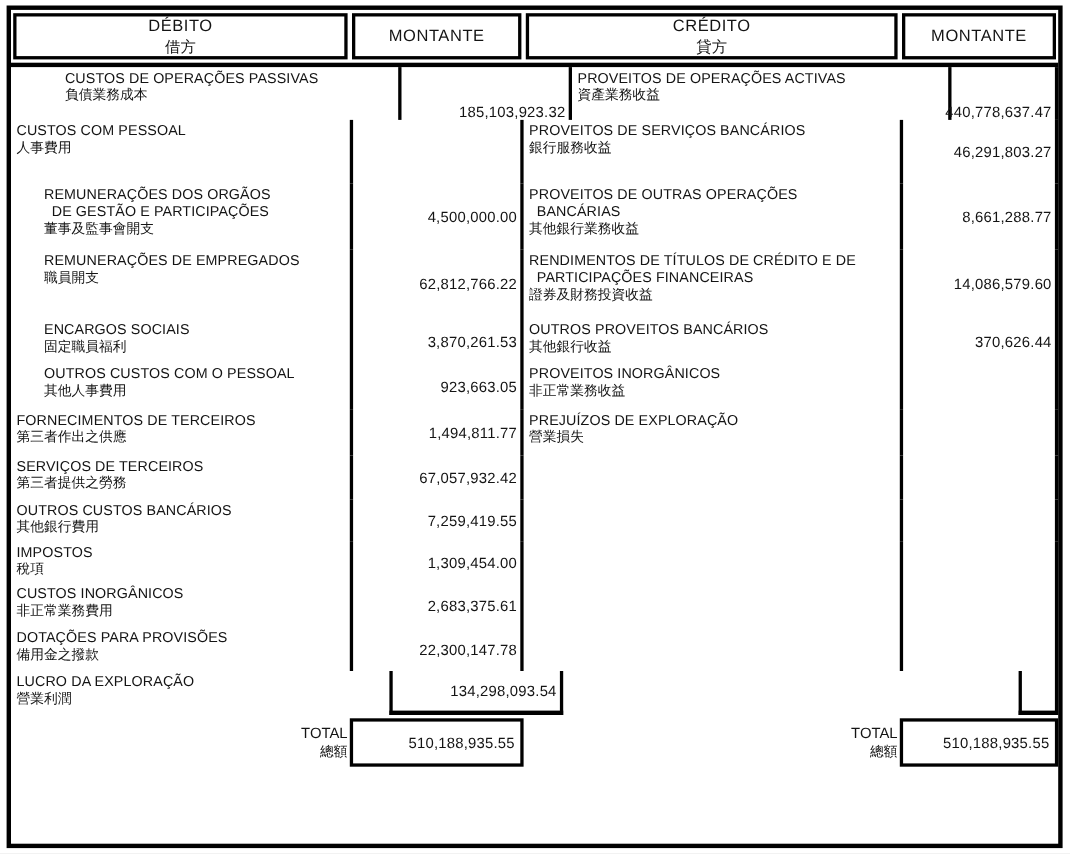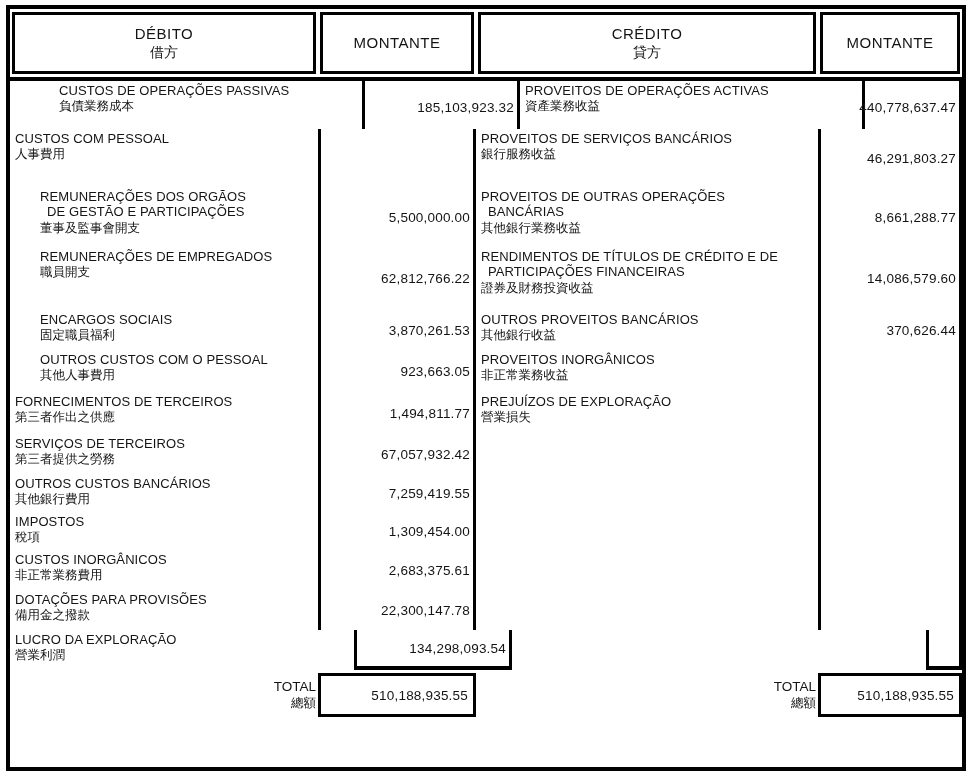--- a/index.html
+++ b/index.html
@@ -17,21 +17,21 @@
     border:4px solid #000;
     box-sizing:border-box;
     background:#fff;
   }
   .row {
     display:grid;
     grid-template-columns:308px 158px 342px 1fr;
     box-sizing:border-box;
   }
   
-  .hrow { height:72px; border-bottom:4px solid #000; }
+  .hrow { height:52px; border-bottom:4px solid #000; }
   .hcell {
     border:3px solid #000;
     margin:3px 2px;
     display:flex; flex-direction:column;
     align-items:center; justify-content:center;
     box-sizing:border-box;
     line-height:1.25;
   }
   .h-pt { font-size:15px; letter-spacing:0.5px; }
   .h-zh { font-size:14px; }
@@ -43,21 +43,21 @@
   .pt-line.cont { padding-left:7px; }
   .zh { font-size:12.5px; line-height:1.25; margin-top:1px; }
   .amt {
     display:flex; align-items:center; justify-content:flex-end;
     padding-right:3px;
     font-size:13.5px;
     letter-spacing:0.2px;
   }
   .amt.c2 { border-left:3px solid #000; border-right:3px solid #000; }
   .amt.c4 { border-left:3px solid #000; border-right:3px solid #000; }
-  .body-row:first-child .amt { align-items:center; padding-top:4px; }
+  .body-row:first-child .amt { align-items:flex-end; padding-top:4px; }
   .body-row:last-child .amt { border-bottom:4px solid #000;padding-left:16px; }
   
   .body-row:nth-child(1)  { min-height:48px;margin-left:44px; }
   .body-row:nth-child(2)  { min-height:58px; }
   .body-row:nth-child(3)  { min-height:60px; }
   .body-row:nth-child(4)  { min-height:63px; }
   .body-row:nth-child(5)  { min-height:40px; }
   .body-row:nth-child(6)  { min-height:42px; }
   .body-row:nth-child(7)  { min-height:42px; }
   .body-row:nth-child(8)  { min-height:40px; }
@@ -155,21 +155,21 @@
 
   <div class="row body-row">
     <div class="cell lbl c1 indent">
       <div>
               <div class="pt-line">REMUNERAÇÕES DOS ORGÃOS</div>
               <div class="pt-line cont">DE GESTÃO E PARTICIPAÇÕES</div>
             </div>
       <div class="zh">董事及監事會開支</div>
     </div>
     <div class="cell amt c2">
-            <span class="num">5,500,000.00</span>
+            <span class="num">4,500,000.00</span>
           </div>
     <div class="cell lbl c3">
       <div>
               <div class="pt-line">PROVEITOS DE OUTRAS OPERAÇÕES</div>
               <div class="pt-line cont">BANCÁRIAS</div>
             </div>
       <div class="zh">其他銀行業務收益</div>
     </div>
     <div class="cell amt c4">
             <span class="num">8,661,288.77</span>

